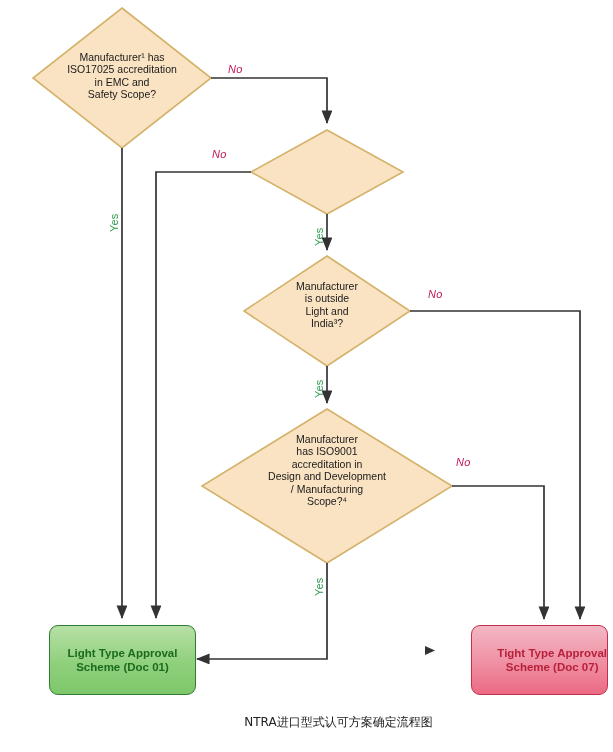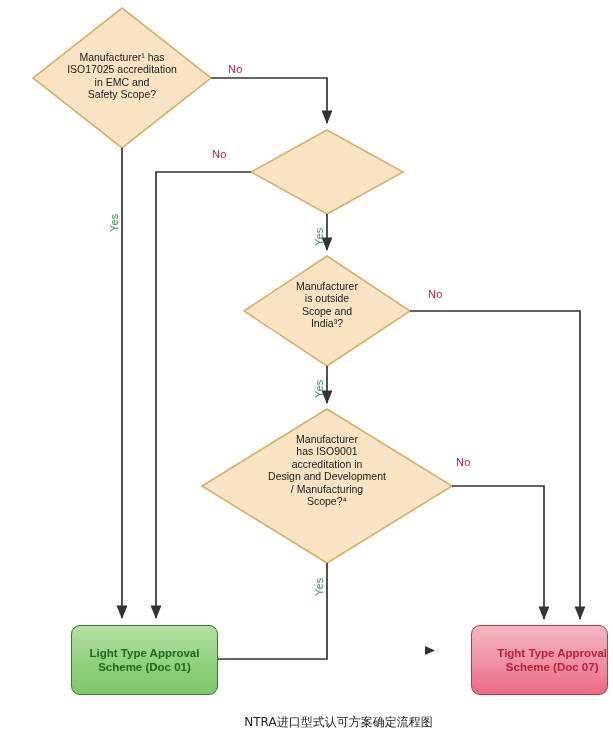--- a/index.html
+++ b/index.html
@@ -40,20 +40,21 @@
   .diamond-label {
     font-size: 10.5px;
   }
   .edge-label {
     position: absolute;
     font-size: 11px;
     letter-spacing: 0.2px;
   }
   .edge-label.no {
     color: #c2185b;
+    font-style: italic;
   }
   .edge-label.yes {
     color: #2e9a4e;
     transform: rotate(-90deg);
     transform-origin: left top;
   }
   .term-box {
     position: absolute;
     border-radius: 9px;
     display: flex;
@@ -62,21 +63,20 @@
     text-align: center;
     font-size: 11.5px;
     font-weight: bold;
     line-height: 1.25;
     white-space: pre-line;
   }
   .term-green {
     background: linear-gradient(180deg, #b7e0a6 0%, #8fd07c 55%, #7ec76a 100%);
     border: 1.6px solid #2f7d32;
     color: #1b6b1f;
-    margin-left: 22px;
   }
   .term-red {
     background: linear-gradient(180deg, #f3b7c4 0%, #ef8fa3 55%, #ec6a83 100%);
     border: 1.6px solid #c2304b;
     color: #b8213c;
     justify-content: flex-end;
   }
   .caption {
     position: absolute;
     width: 613px;
@@ -121,21 +121,21 @@
     <path d="M452,486 L544,486 L544,619" fill="none" stroke="#333333" stroke-width="1.7" marker-end="url(#arrow)"></path>
 
     <path d="M327,563 L327,659 L197,659" fill="none" stroke="#333333" stroke-width="1.7" marker-end="url(#arrow)"></path>
 
     <path d="M425,646 L435,650.5 L425,655 z" fill="#333333"></path>
   </svg>
 
   <div class="node-label diamond-label" style="left:36px; top:51px; width:172px;"><span>Manufacturer¹ has</span><br><span>ISO17025 accreditation</span><br><span>in EMC and</span><br><span>Safety Scope?</span></div>
 
 
-  <div class="node-label diamond-label" style="left:257px; top:280px; width:140px;"><span>Manufacturer</span><br><span>is outside</span><br><span>Scope and</span><br><span>India³?</span></div>
+  <div class="node-label diamond-label" style="left:257px; top:280px; width:140px;"><span>Manufacturer</span><br><span>is outside</span><br><span>Light and</span><br><span>India³?</span></div>
 
   <div class="node-label diamond-label" style="left:215px; top:433px; width:224px;"><span>Manufacturer</span><br><span>has  ISO9001</span><br><span>accreditation in</span><br><span>Design and  Development</span><br><span>/ Manufacturing</span><br><span>Scope?⁴</span></div>
 
   <div class="edge-label no" style="left:228px; top:63px;">No</div>
 
   <div class="edge-label yes" style="left:108px; top:232px;">Yes</div>
 
   <div class="edge-label no" style="left:212px; top:148px;">No</div>
 
   <div class="edge-label yes" style="left:313px; top:246px;">Yes</div>

